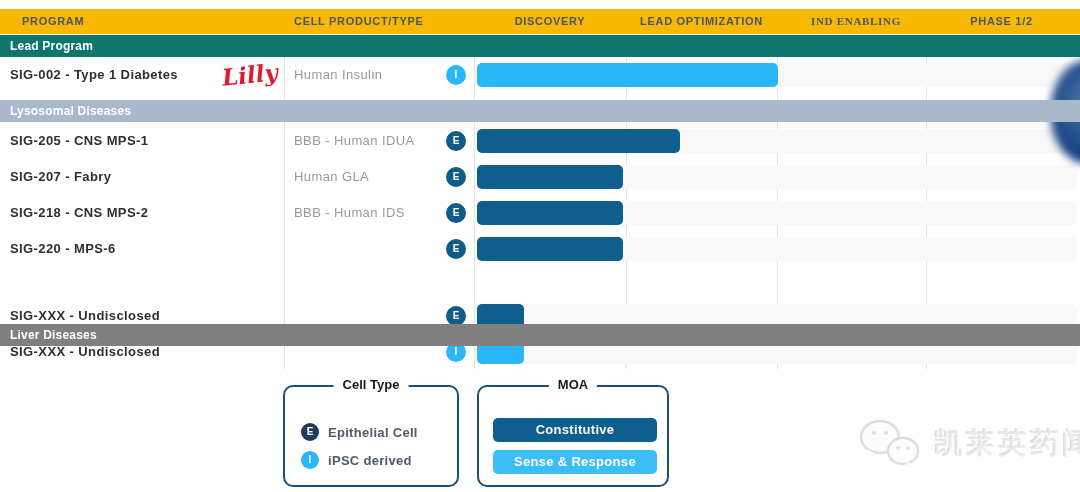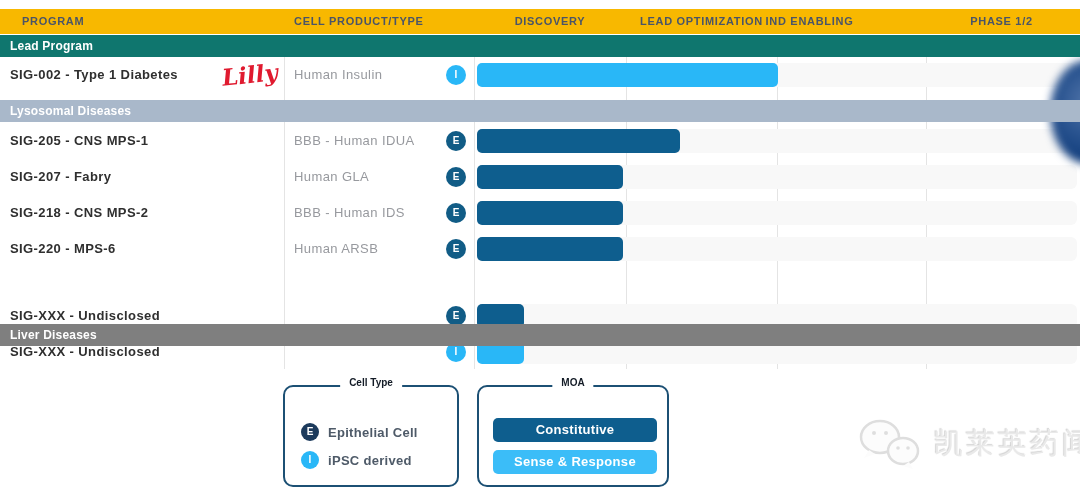--- a/index.html
+++ b/index.html
@@ -10,21 +10,21 @@
   
   .col-header{position:absolute;top:9px;left:0;width:1080px;height:25px;background:#F8B800;}
   .col-header span{
     position:absolute;top:0;height:19px;line-height:25px;
     font-size:11px;font-weight:bold;color:#4A5568;letter-spacing:.7px;
   }
   .h-program{left:22px;}
   .h-cell{left:294px;}
   .h-discovery{left:474px;width:152px;text-align:center;}
   .h-leadopt{left:626px;width:151px;text-align:center;}
-  .h-ind{left:735px;width:149px;text-align:center;}
+  .h-ind{left:811px;width:149px;font-family:Liberation Serif, serif;}
   .h-phase{left:926px;width:151px;text-align:center;}
   
   .vline{position:absolute;top:35px;height:334px;width:1px;background:#E4E4E4;z-index:1;}
   
   .band{
     position:absolute;left:0;width:1080px;height:22px;line-height:22px;
     padding-left:10px;box-sizing:border-box;font-size:12px;font-weight:bold;color:#ffffff;
     letter-spacing:.2px;z-index:4;
   }
   .band-navy{background:#0f766e;}
@@ -66,21 +66,21 @@
   }
   
   .legend-box{
     position:absolute;top:385px;height:102px;border:2px solid #1C5074;border-radius:10px;
     box-sizing:border-box;background:#ffffff;z-index:5;
   }
   #legend-celltype{left:283px;width:176px;}
   #legend-moa{left:477px;width:192px;}
   .legend-title{
     position:absolute;top:-10px;left:50%;transform:translateX(-50%);
-    background:#ffffff;padding:0 9px;font-size:10px;font-weight:bold;color:#131B26;
+    background:#ffffff;padding:0 9px;font-size:13px;font-weight:bold;color:#131B26;
     white-space:nowrap;
   }
   .legend-item{position:absolute;left:16px;display:flex;align-items:center;gap:9px;}
   .legend-item .lbadge{
     width:18px;height:18px;border-radius:50%;color:#fff;font-size:10px;font-weight:bold;
     text-align:center;line-height:18px;flex:0 0 auto;
   }
   .lbadge-E{background:#1C3A5C;}
   .lbadge-I{background:#29B7F7;}
   .legend-item .llabel{font-size:13px;font-weight:bold;color:#4E5A68;letter-spacing:.3px;}
@@ -149,21 +149,20 @@
   <div class="prow" style="top:195px">
     <span class="pname">SIG-218 - CNS MPS-2</span>
     <span class="pcell">BBB - Human IDS</span>
     <span class="ptrack"></span>
     <span class="pbar bar-constitutive" style="width: 146px;"></span>
     <span class="badge type-E">E</span>
   </div>
 
   <div class="prow" style="top:231px">
     <span class="pname">SIG-220 - MPS-6</span>
-    <span class="pcell">Human ARSB</span>
     <span class="ptrack"></span>
     <span class="pbar bar-constitutive" style="width: 146px;"></span>
     <span class="badge type-E">E</span>
   </div>
 
   <div class="prow" style="top:298px">
     <span class="pname">SIG-XXX - Undisclosed</span>
     <span class="ptrack"></span>
     <span class="pbar bar-constitutive" style="width: 47px;"></span>
     <span class="badge type-E">E</span>

